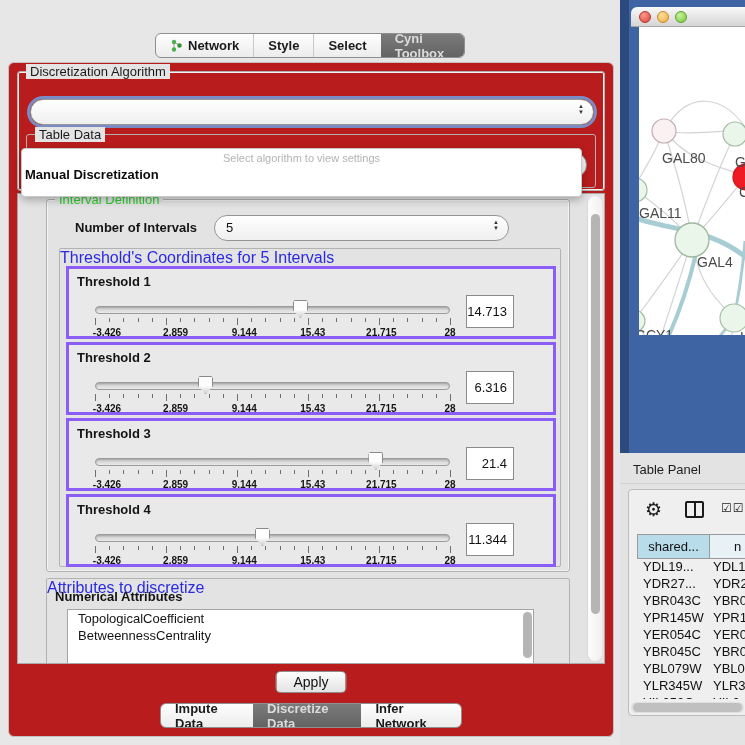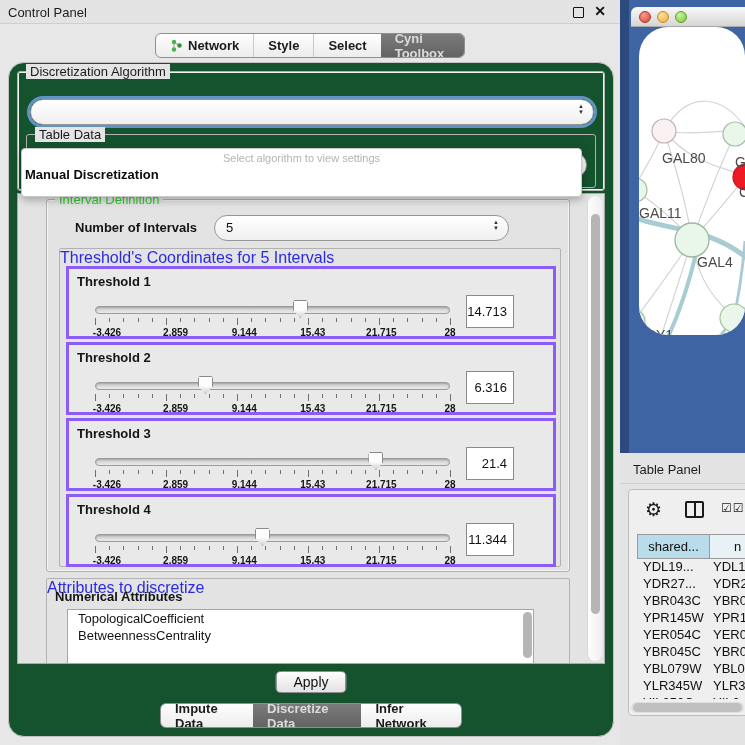--- a/index.html
+++ b/index.html
@@ -17,22 +17,22 @@
   
   .tab-pill { position:absolute; top:33px; left:50%; transform:translateX(-50%); display:flex; height:25px;
     border:1px solid #8f8f8f; border-radius:6px; overflow:hidden; background:linear-gradient(#fefefe,#ececec); }
   .tab { display:flex; align-items:center; gap:5px; padding:0 14px; font-size:13px; font-weight:bold; color:#1a1a1a; border-left:1px solid #c9c9c9; }
   .tab:first-child { border-left:none; }
   .tab.sel { background:linear-gradient(#7b7b7b,#636363); color:#dcdcdc; border-left:none; }
   .tab.sel + .tab { border-left:none; }
   .net-ico { width:13px; height:13px; }
 
   
-  .content { position:absolute; left:8px; top:62px; width:606px; height:675px; background:#14532d;
-    border:1px solid #c2c2c2; border-radius:16px;padding-left:27px; }
+  .content { position:absolute; left:8px; top:62px; width:606px; height:675px; background:#b91c1c;
+    border:1px solid #c2c2c2; border-radius:6px;padding-left:27px; }
 
   .groupbox { position:absolute; border:1px solid #b2b2b2; border-radius:3px; box-shadow:inset 0 0 0 1px #f3f3f3; }
   .groupbox > .glabel { position:absolute; top:-8px; left:8px; background:#e4e4e4; padding:0 4px; font-size:13px; color:#1a1a1a; white-space:nowrap; }
   .glabel.green { color:#2ecc2e; }
   .glabel.blue { color:#2a2ae0; }
 
   .algo-group { left:8px; top:8px; right:8px; height:120px; }
   .combo { position:absolute; height:26px; border:1px solid #979797; border-radius:13px;
     background:linear-gradient(#ffffff,#efefef); font-size:13px; color:#111; line-height:24px; padding-left:11px; }
   .combo .spin { position:absolute; right:9px; top:3px; display:flex; flex-direction:column; align-items:center; line-height:6px; font-size:6px; color:#333; }
@@ -91,21 +91,21 @@
 
   
   .net-window { position:absolute; left:620px; top:0; width:125px; height:453px; background:#3e64a3; }
   .net-window .dark-edge { position:absolute; left:0; top:0; bottom:0; width:9px; background:#2c4a7d; }
   .mac-titlebar { position:absolute; left:11px; top:7px; right:0; height:20px; border-top-left-radius:6px;
     background:linear-gradient(#f9f9f9,#d5d5d5); border-bottom:1px solid #a9a9a9; }
   .light { position:absolute; top:4px; width:12px; height:12px; border-radius:50%; }
   .light.red { left:8px; background:radial-gradient(circle at 35% 30%,#f79a8e,#dd4437); border:1px solid #b2372c; }
   .light.yellow { left:26px; background:radial-gradient(circle at 35% 30%,#fbe0a0,#f2ac38); border:1px solid #c8892a; }
   .light.green { left:44px; background:radial-gradient(circle at 35% 30%,#c8f2a0,#77c837); border:1px solid #5d9e2c; }
-  .canvas { position:absolute; left:19px; top:27px; right:0; height:308px; background:#fff; overflow:hidden;border-radius:29px; }
+  .canvas { position:absolute; left:19px; top:27px; right:0; height:308px; background:#fff; overflow:hidden; }
 
   .table-panel-bar { position:absolute; left:620px; top:453px; width:125px; height:31px; background:#e3e3e3; border-bottom:1px solid #d0d0d0; }
   .table-panel-bar .title { position:absolute; left:13px; top:9px; font-size:13px; color:#1c1c1c; }
   .table-body { position:absolute; left:620px; top:484px; width:125px; height:261px; background:#e3e3e3; }
   .table-inner { position:absolute; left:8px; top:5px; width:121px; height:227px; background:#efefef; border:1px solid #bdbdbd; border-radius:4px; overflow:hidden; }
   .tb-toolbar { position:absolute; left:0; top:0; right:0; height:40px; }
   .gear { position:absolute; left:16px; top:8px; font-size:19px; color:#1a1a1a; }
   .split-ico { position:absolute; left:56px; top:11px; width:19px; height:17px; border:2px solid #1a1a1a; border-radius:2px; }
   .split-ico::after { content:""; position:absolute; left:6.5px; top:0; bottom:0; width:2px; background:#1a1a1a; }
   .checks { position:absolute; left:92px; top:11px; font-size:12px; color:#1a1a1a; letter-spacing:1px; }
@@ -122,25 +122,20 @@
 
   svg text { font-family:"Liberation Sans", sans-serif; }
 </style>
 </head>
 <body>
 
 <div id="root">
 
   <div class="left-pane">
 
-    <div class="titlebar">
-      <span class="title">Control Panel</span>
-      <span class="win-float"></span>
-      <span class="win-close">✕</span>
-    </div>
 
     <div class="tab-pill">
       <div class="tab">
         <svg class="net-ico" viewBox="0 0 13 13">
           <line x1="4" y1="3" x2="9" y2="6" stroke="#9a9a9a" stroke-width="1"></line>
           <line x1="4" y1="3" x2="4" y2="10" stroke="#9a9a9a" stroke-width="1"></line>
           <circle cx="4" cy="3" r="2.2" fill="#49b04c"></circle>
             <circle cx="9.5" cy="6.5" r="2.2" fill="#2f8f33"></circle>
             <circle cx="4" cy="10.5" r="2.2" fill="#49b04c"></circle>
         </svg>

